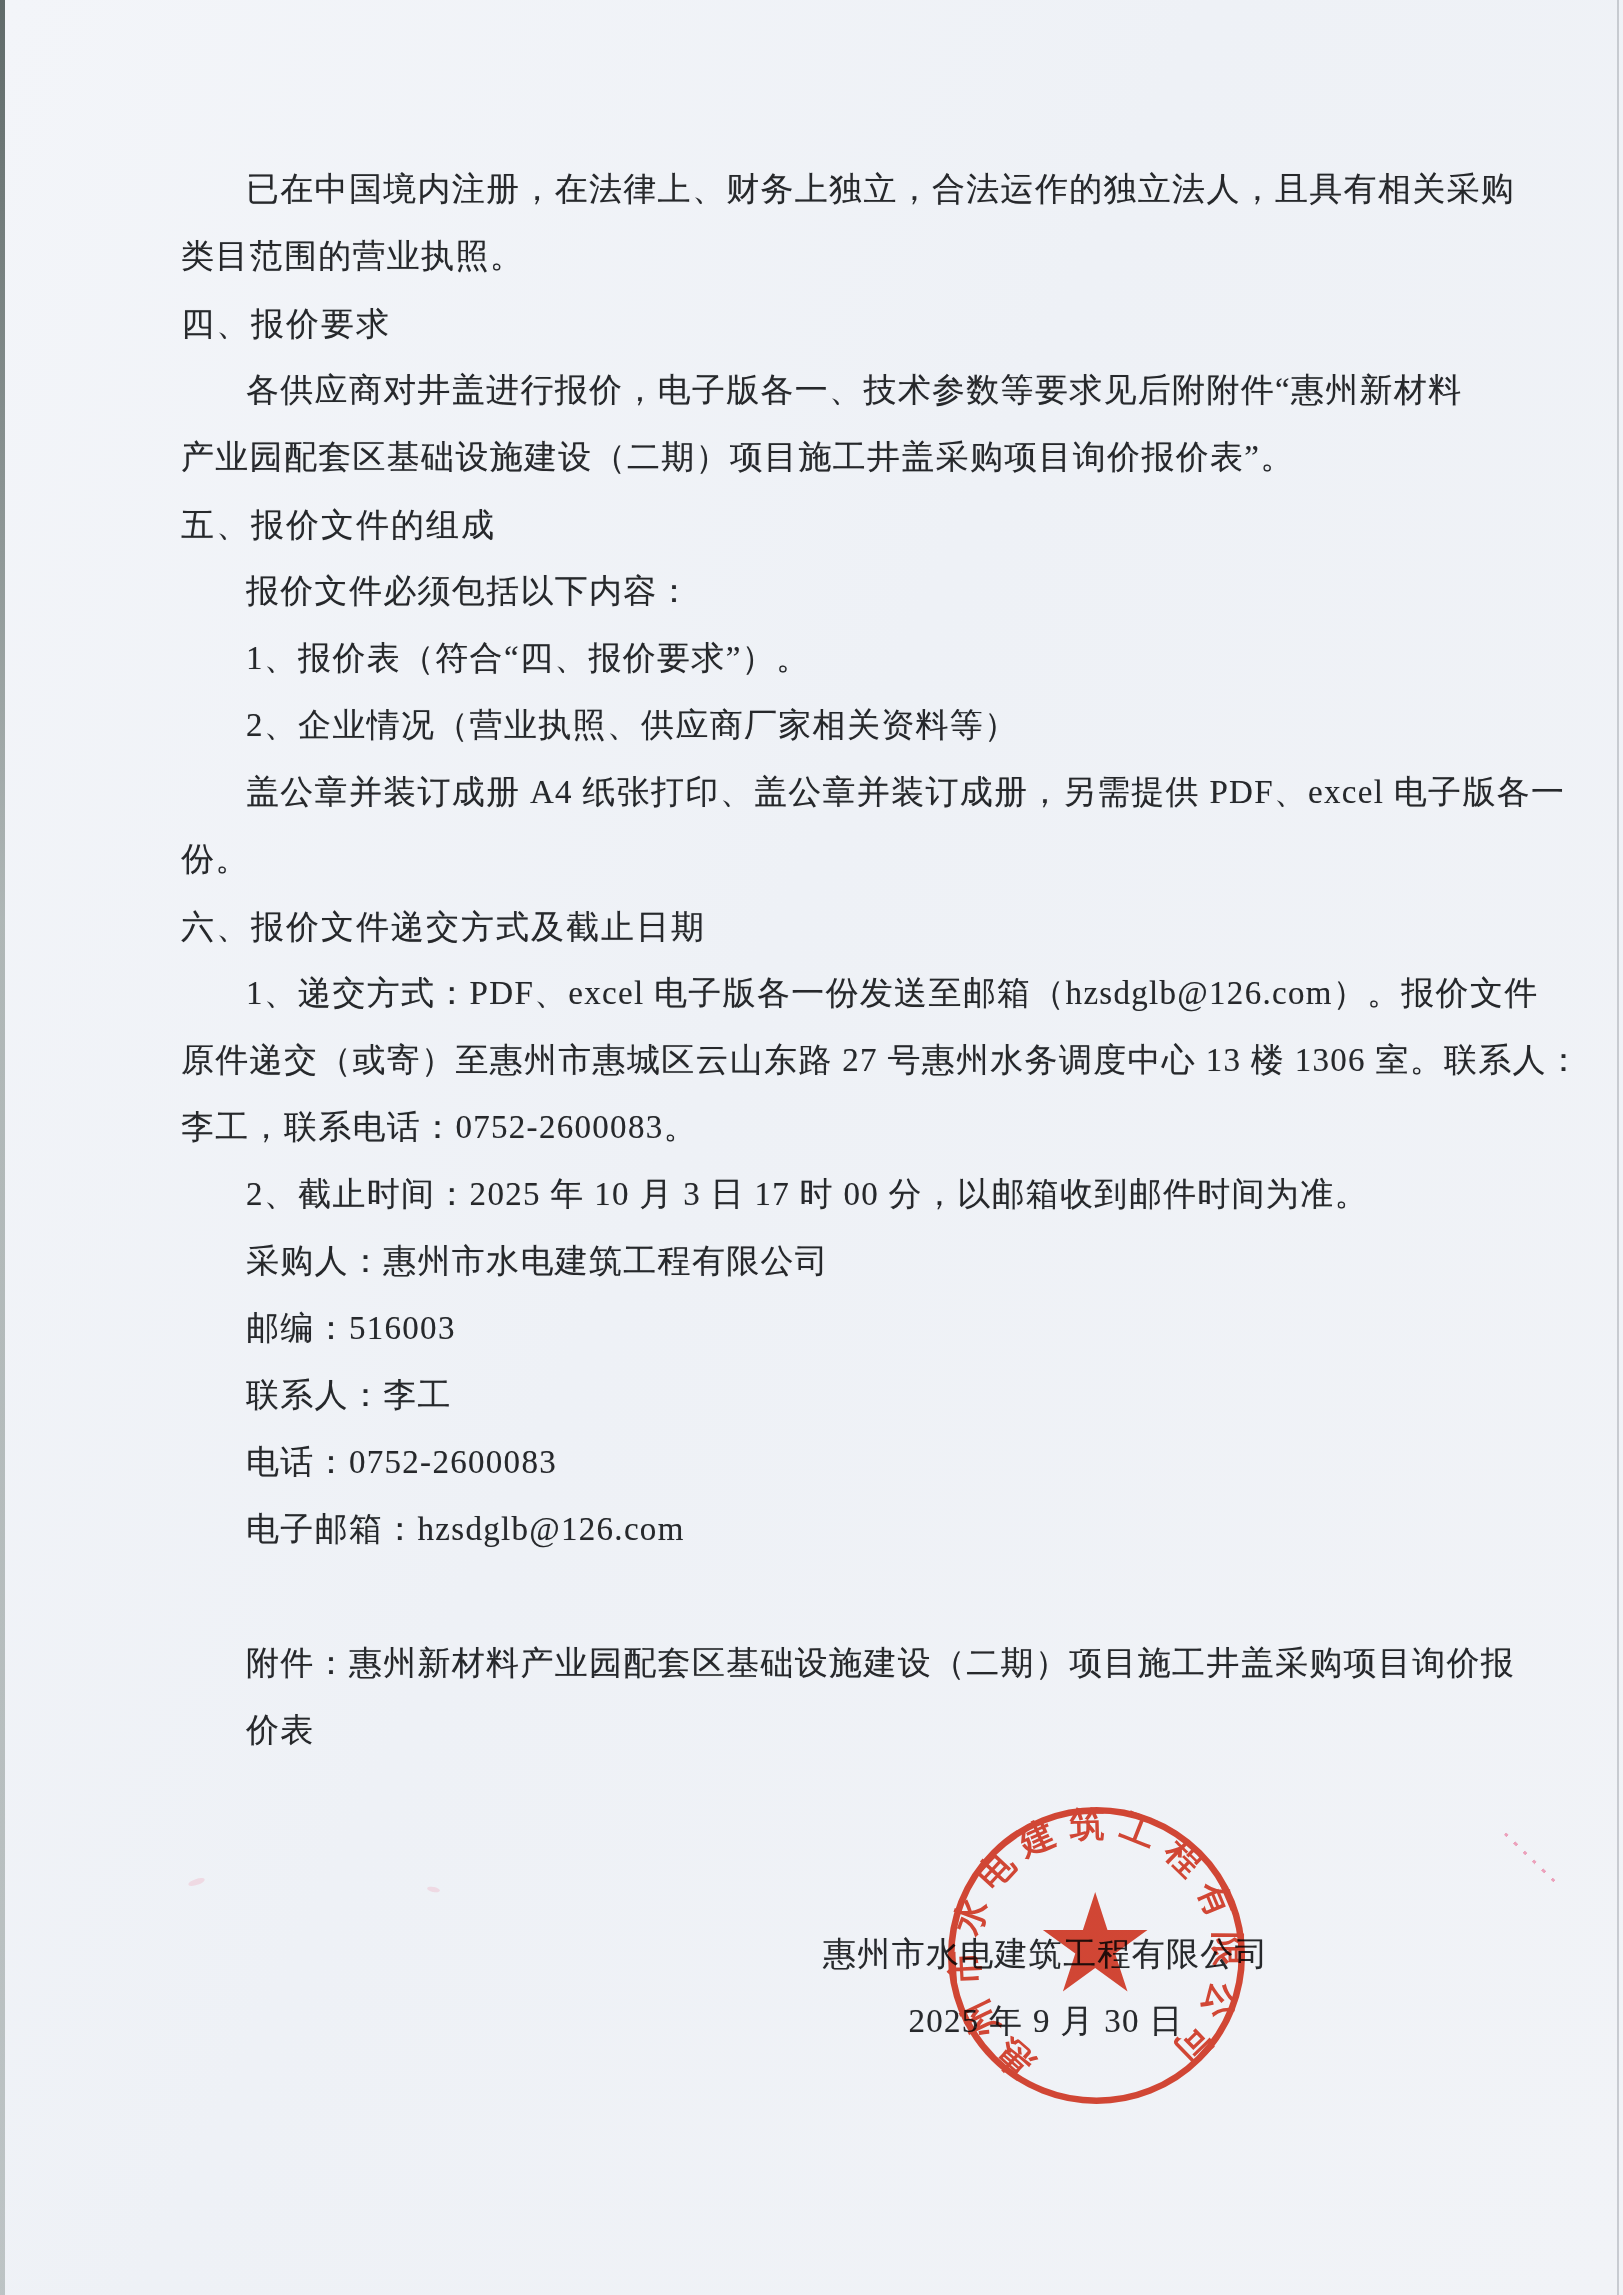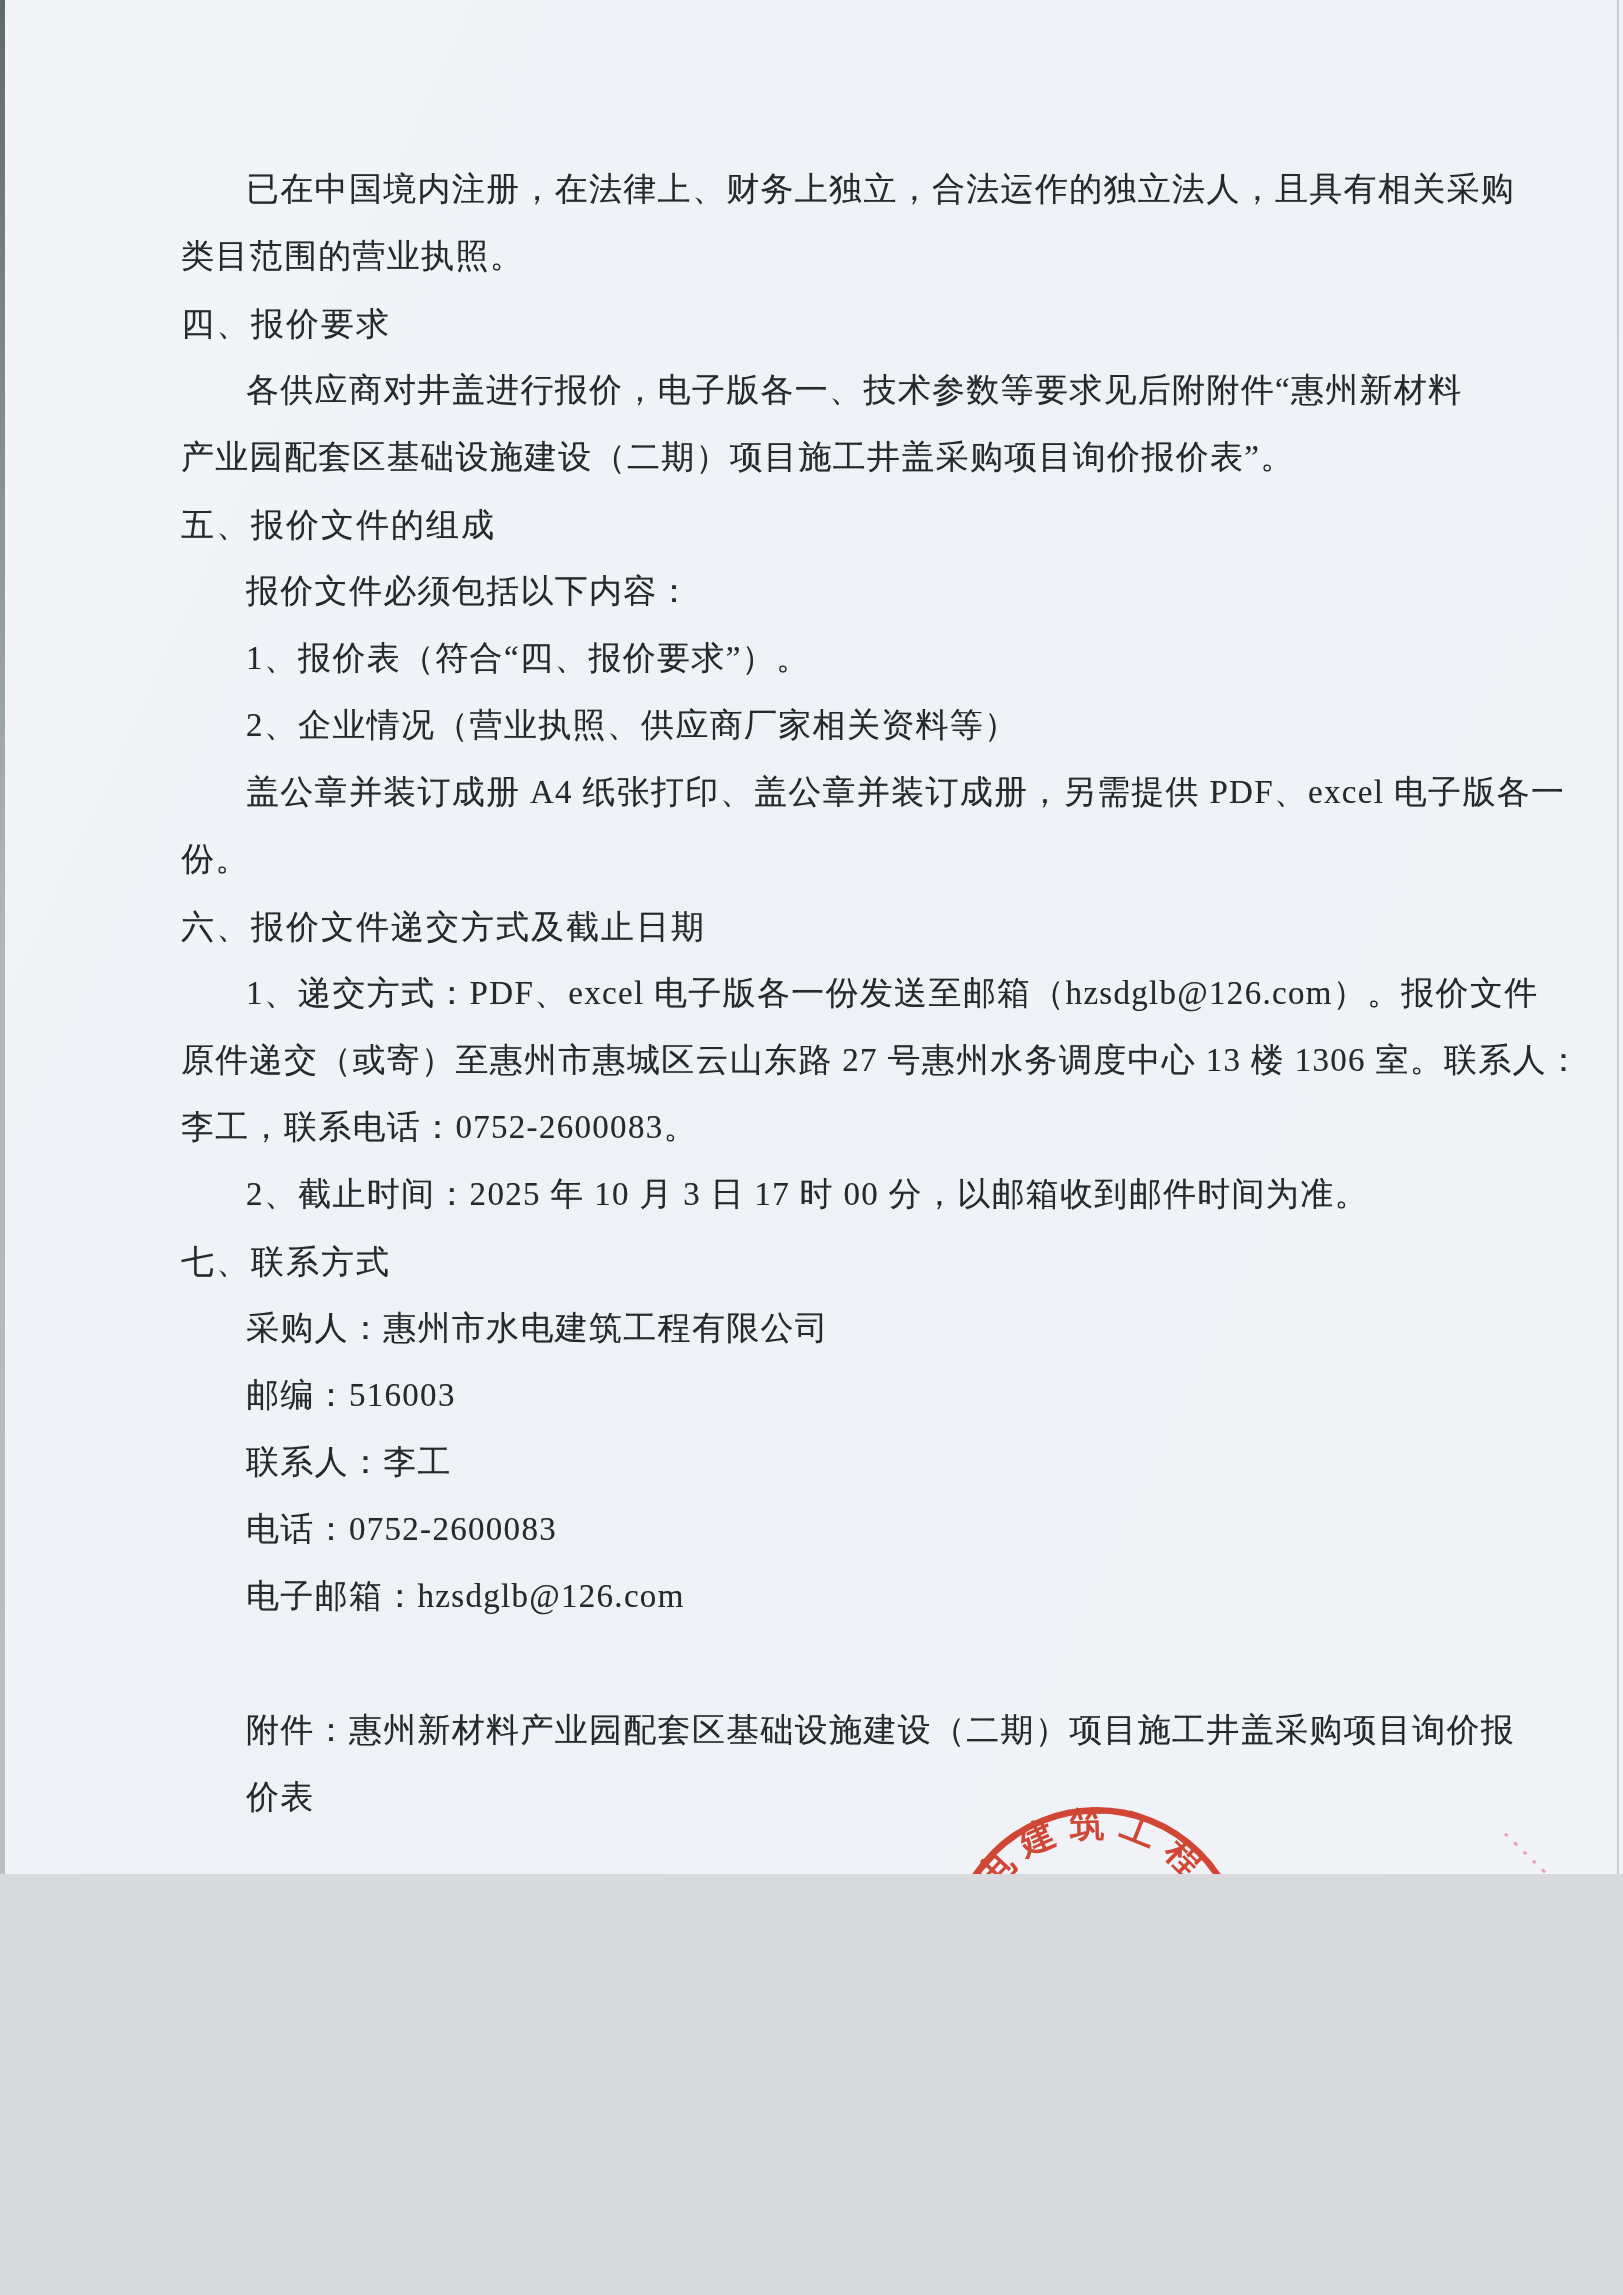--- a/index.html
+++ b/index.html
@@ -1,18 +1,18 @@
 <!DOCTYPE html>
 <html style="font-size:10.5px"><head>
 <meta charset="utf-8">
 <style>
   html,body { margin:0; padding:0; background:#d8dadd; }
   .page {
     position:relative;
-    width:1623px; height:1874px;
+    width:1623px; height:2295px;
     margin:0 auto;
     background:linear-gradient(115deg,#f3f5f9 0%,#eef1f6 45%,#f1f3f7 100%);
     overflow:hidden;
     color:#26282b;
     font-family:"Liberation Serif","DejaVu Serif",serif;
   }
   
   .edge-left {
     position:absolute; left:0; top:0; width:4.6px; height:2295px;
     background:linear-gradient(180deg,rgba(70,82,80,.85),rgba(120,132,128,.55) 40%,rgba(140,150,148,.5));
@@ -95,21 +95,20 @@
       <p class="ln ind">报价文件必须包括以下内容：</p>
       <p class="ln ind">1、报价表（符合“四、报价要求”）。</p>
       <p class="ln ind">2、企业情况（营业执照、供应商厂家相关资料等）</p>
       <p class="ln ind">盖公章并装订成册 A4 纸张打印、盖公章并装订成册，另需提供 PDF、excel 电子版各一</p>
       <p class="ln">份。</p>
       <p class="ln heading">六、报价文件递交方式及截止日期</p>
       <p class="ln ind">1、递交方式：PDF、excel 电子版各一份发送至邮箱（hzsdglb@126.com）。报价文件</p>
       <p class="ln">原件递交（或寄）至惠州市惠城区云山东路 27 号惠州水务调度中心 13 楼 1306 室。联系人：</p>
       <p class="ln">李工，联系电话：0752-2600083。</p>
       <p class="ln ind">2、截止时间：2025 年 10 月 3 日 17 时 00 分，以邮箱收到邮件时间为准。</p>
-      <p class="ln heading">七、联系方式</p>
       <p class="ln ind">采购人：惠州市水电建筑工程有限公司</p>
       <p class="ln ind">邮编：516003</p>
       <p class="ln ind">联系人：李工</p>
       <p class="ln ind">电话：0752-2600083</p>
       <p class="ln ind">电子邮箱：hzsdglb@126.com</p>
       <p class="ln blank">&nbsp;</p>
       <p class="ln ind">附件：惠州新材料产业园配套区基础设施建设（二期）项目施工井盖采购项目询价报</p>
       <p class="ln ind">价表</p>
     </div>
 

